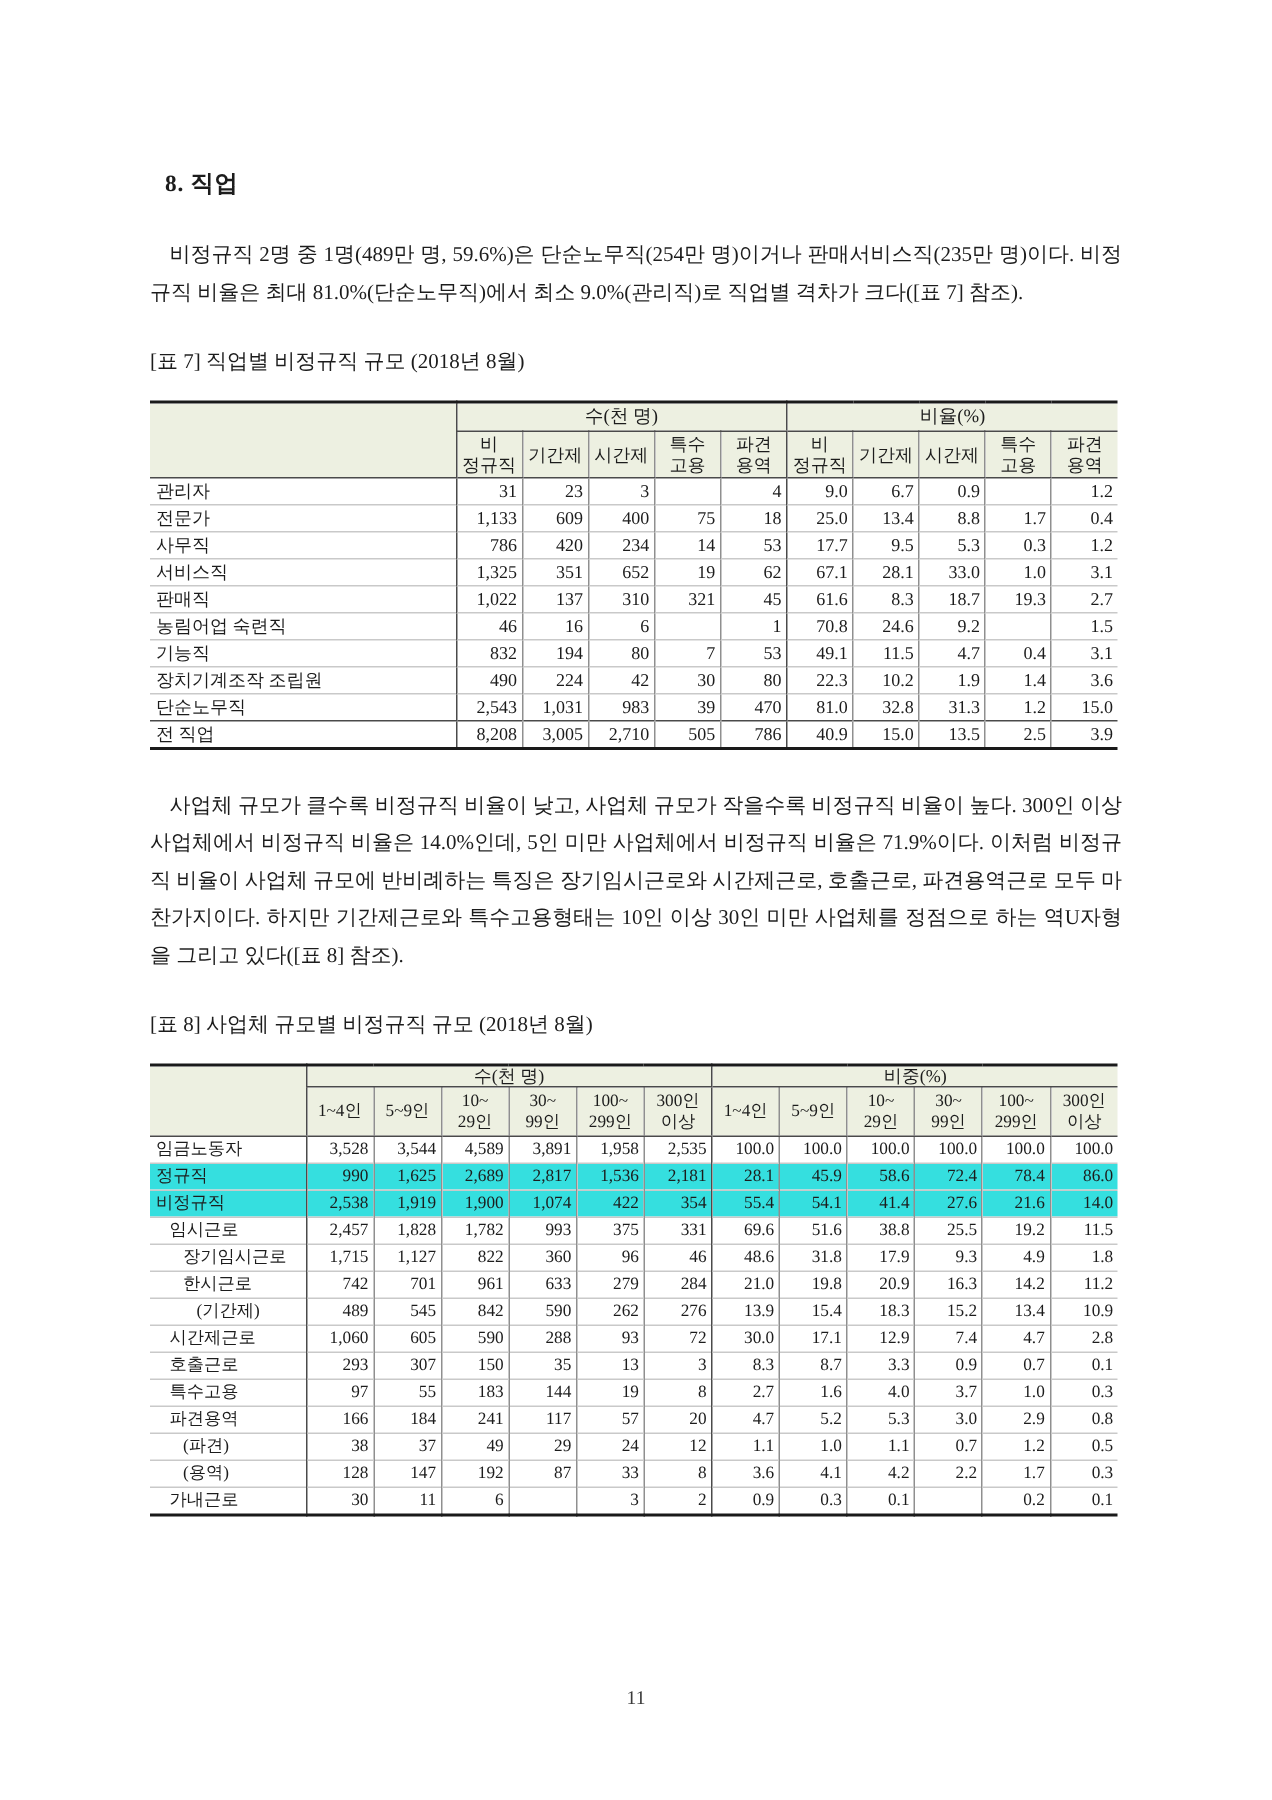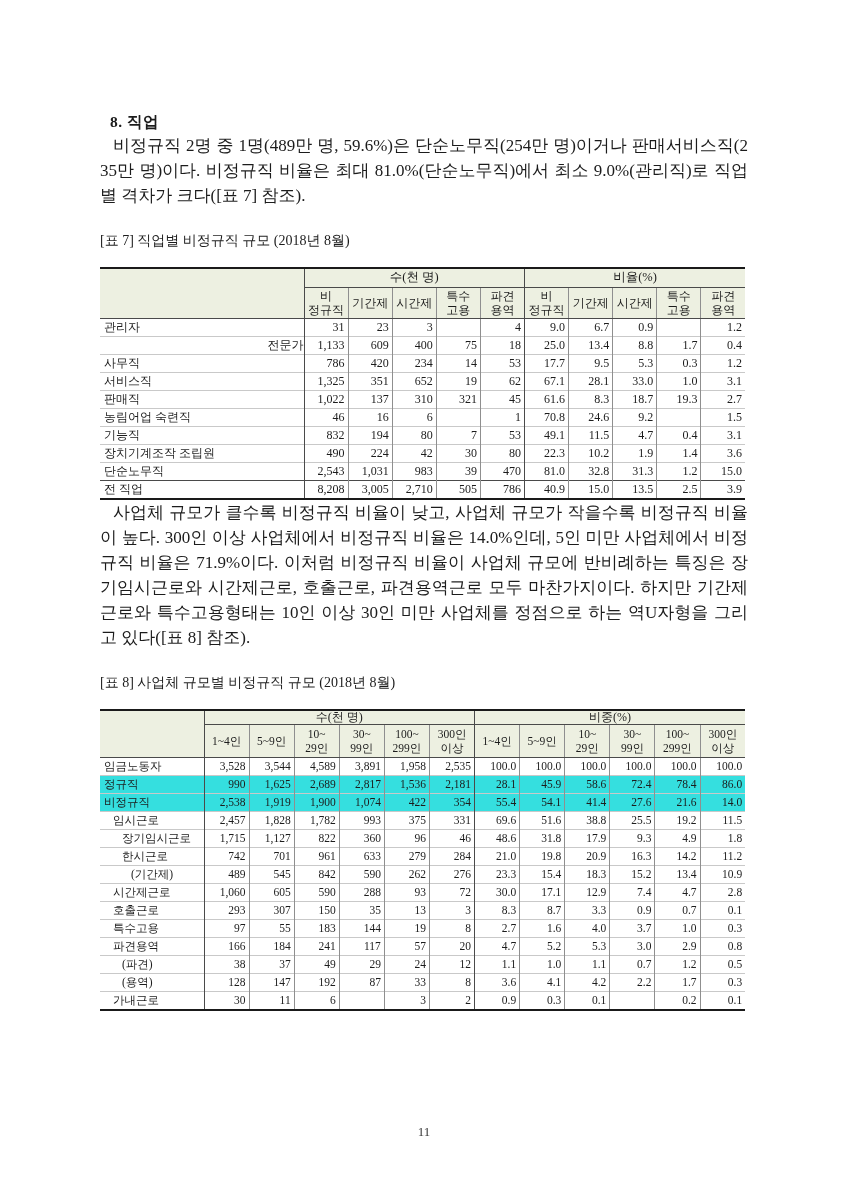--- a/index.html
+++ b/index.html
@@ -17,22 +17,22 @@
     font-family: "Liberation Serif", serif; color: #1c1c1c;
     position: relative; overflow: hidden;
   }
   .content { padding: 112px 100px 0 100px; }
 
   .section-heading {
     font-size: 15.5px; font-weight: bold; letter-spacing: 0.5px;
     margin-left: 10px;
   }
   .body-para {
-    font-size: 17px; line-height: 25px; text-align: justify;
-    text-indent: 13px; word-break: break-all;
+    font-size: 14px; line-height: 25px; text-align: justify;
+    text-indent: 13px; margin-top: 25px; word-break: break-all;
   }
   .table-caption { font-size: 14px; margin-top: 24px; margin-bottom: 17px; }
   .section-gap { margin-top: 42px; }
 
   table.doc-table {
     border-collapse: collapse; table-layout: fixed;
     border-top: 2px solid var(--line-dark);
     border-bottom: 2px solid var(--line-dark);
     font-family: Liberation Serif, serif; color: #1c1c1c;
   }
@@ -128,21 +128,21 @@
             <td class="num">3</td>
             <td class="num"></td>
             <td class="num">4</td>
             <td class="num gstart">9.0</td>
             <td class="num">6.7</td>
             <td class="num">0.9</td>
             <td class="num"></td>
             <td class="num">1.2</td>
           </tr>
           <tr>
-            <td class="label" style="padding-left: 4px; text-align: right;">전문가</td>
+            <td class="label" style="padding-left: 4px;">전문가</td>
             <td class="num gstart">1,133</td>
             <td class="num">609</td>
             <td class="num">400</td>
             <td class="num">75</td>
             <td class="num">18</td>
             <td class="num gstart">25.0</td>
             <td class="num">13.4</td>
             <td class="num">8.8</td>
             <td class="num">1.7</td>
             <td class="num">0.4</td>
@@ -394,21 +394,21 @@
             <td class="num">11.2</td>
           </tr>
           <tr>
             <td class="label" style="padding-left: 31px;">(기간제)</td>
             <td class="num gstart">489</td>
             <td class="num">545</td>
             <td class="num">842</td>
             <td class="num">590</td>
             <td class="num">262</td>
             <td class="num">276</td>
-            <td class="num gstart">23.3</td>
+            <td class="num gstart">13.9</td>
             <td class="num">15.4</td>
             <td class="num">18.3</td>
             <td class="num">15.2</td>
             <td class="num">13.4</td>
             <td class="num">10.9</td>
           </tr>
           <tr>
             <td class="label" style="padding-left: 13px;">시간제근로</td>
             <td class="num gstart">1,060</td>
             <td class="num">605</td>

